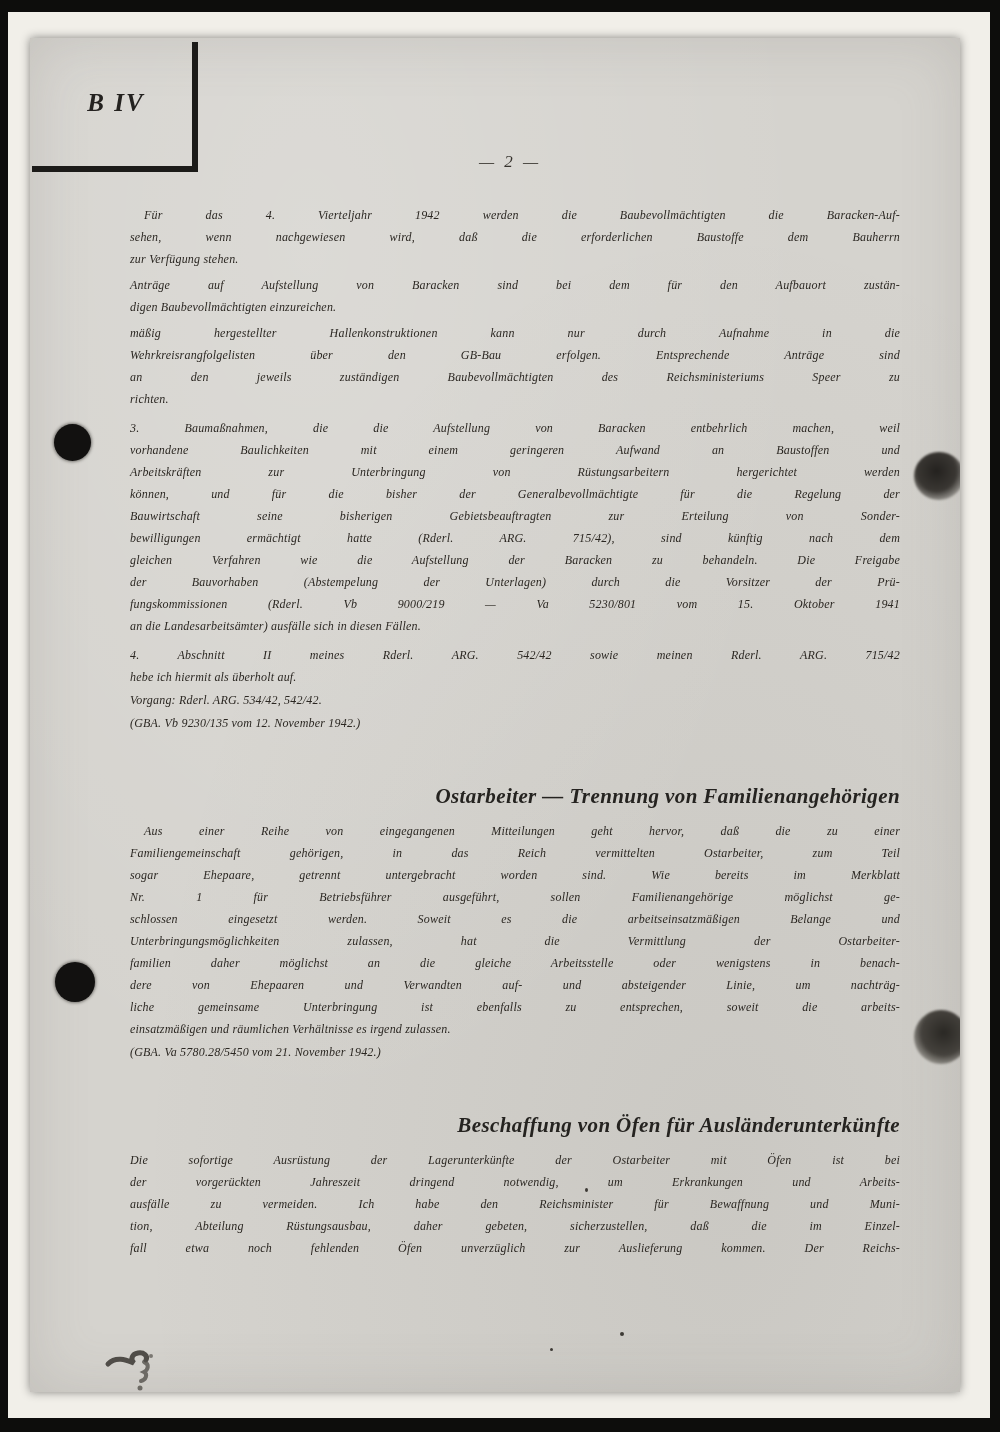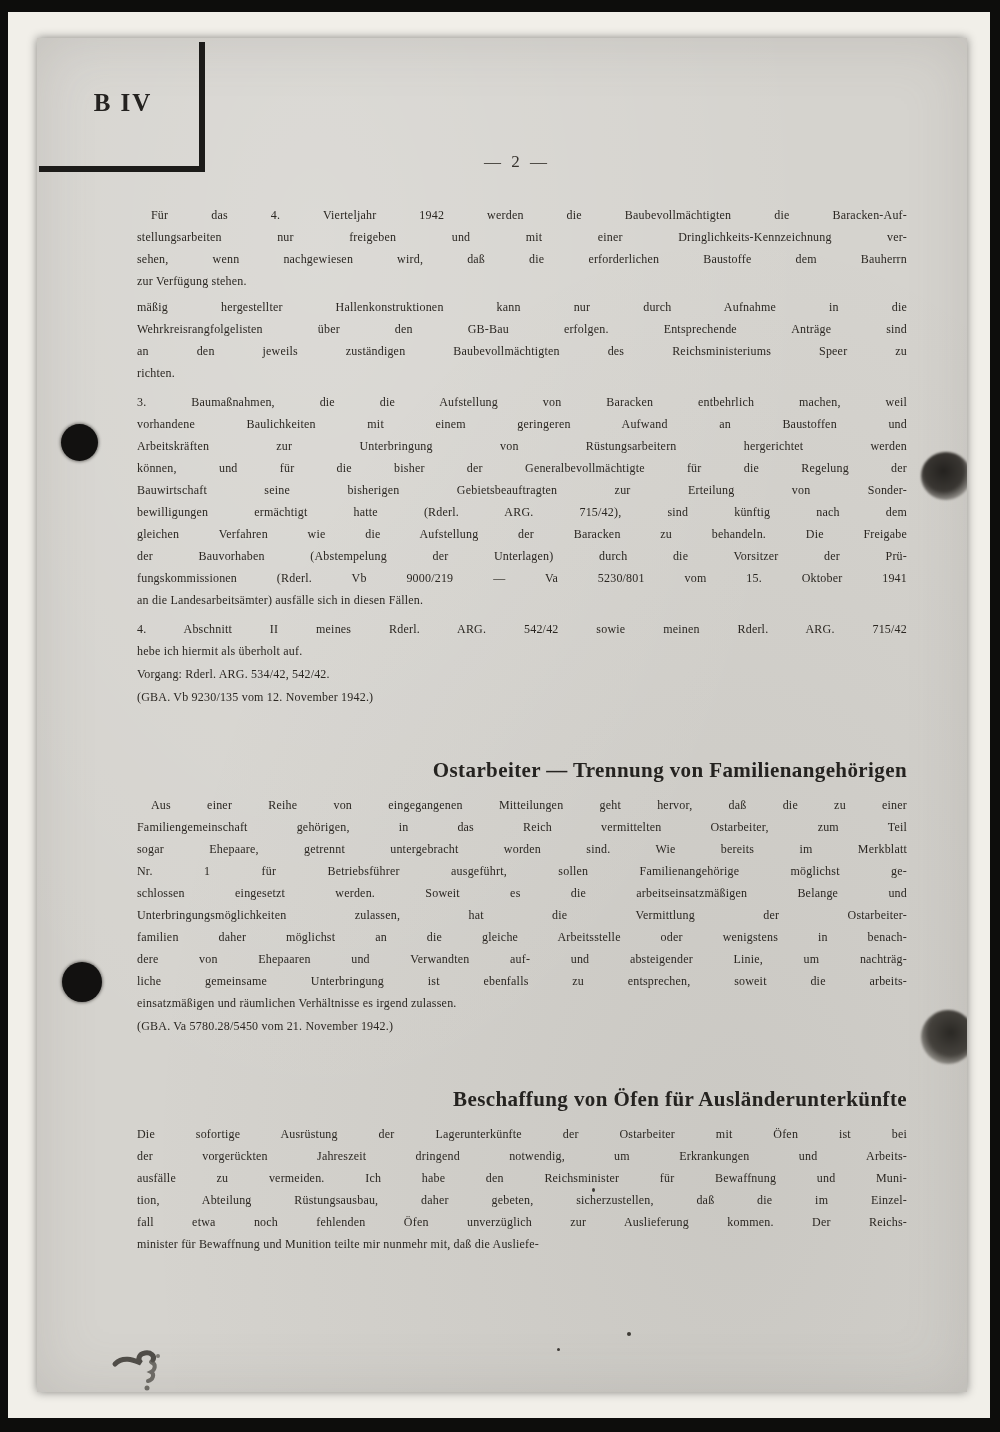--- a/index.html
+++ b/index.html
@@ -6,28 +6,29 @@
   body{
     width:1000px;height:1432px;position:relative;overflow:hidden;
     background:var(--frame,#0d0d0c);
     font-family:"Liberation Serif", serif;
   }
   .mat{
     position:absolute;left:8px;top:12px;width:982px;height:1406px;
     background:var(--mat,#f1efe9);
   }
   .paper{
-    position:absolute;left:37px;top:38px;width:930px;height:1354px;
+    position:absolute;left:30px;top:38px;width:930px;height:1354px;
     background:
       radial-gradient(ellipse at 30% 15%, rgba(255,255,255,0.16), transparent 55%),
       radial-gradient(ellipse at 75% 85%, rgba(60,58,50,0.07), transparent 60%),
       var(--paper,#d5d3ce);
     box-shadow:0 0 9px rgba(0,0,0,0.45), inset 0 0 60px rgba(110,108,98,0.18);
     overflow:hidden;
     color:var(--ink,#2b2722);
+    font-style:italic;
   }
   
   .bracket-v{position:absolute;left:162px;top:4px;width:6px;height:130px;background:#1c1b19;}
   .bracket-h{position:absolute;left:2px;top:128px;width:166px;height:6px;background:#1c1b19;}
   .corner-label{
     position:absolute;left:38px;top:51px;width:96px;text-align:center;
     font-weight:bold;font-size:25px;letter-spacing:2px;color:#242220;
   }
   .page-number{
     position:absolute;left:90px;top:114px;width:780px;text-align:center;
@@ -78,23 +79,26 @@
 
 <div class="paper">
   <div class="bracket-v"></div>
   <div class="bracket-h"></div>
   <div class="corner-label">B IV</div>
   <div class="page-number">— 2 —</div>
 
   <div class="doc-body">
       <div class="block block-para block-first">
         <div class="line indent">Für das 4. Vierteljahr 1942 werden die Baubevollmächtigten die Baracken-Auf-</div>
-        <div class="line">stellungsarbeiten nur freigeben und mit einer Dringlichkeits-Kennzeichnung ver-</div>
         <div class="line">sehen, wenn nachgewiesen wird, daß die erforderlichen Baustoffe dem Bauherrn</div>
         <div class="line lastline">zur Verfügung stehen.</div>
+      </div>
+      <div class="block block-para">
+        <div class="line">Anträge auf Aufstellung von Baracken sind bei dem für den Aufbauort zustän-</div>
+        <div class="line lastline">digen Baubevollmächtigten einzureichen.</div>
       </div>
       <div class="block block-para">
         <div class="line">mäßig hergestellter Hallenkonstruktionen kann nur durch Aufnahme in die</div>
         <div class="line">Wehrkreisrangfolgelisten über den GB-Bau erfolgen. Entsprechende Anträge sind</div>
         <div class="line">an den jeweils zuständigen Baubevollmächtigten des Reichsministeriums Speer zu</div>
         <div class="line lastline">richten.</div>
       </div>
       <div class="block block-para-spaced">
         <div class="line">3. Baumaßnahmen, die die Aufstellung von Baracken entbehrlich machen, weil</div>
         <div class="line">vorhandene Baulichkeiten mit einem geringeren Aufwand an Baustoffen und</div>
@@ -133,21 +137,20 @@
       <div class="block block-ref">
         <div class="line lastline">(GBA. Va 5780.28/5450 vom 21. November 1942.)</div>
       </div>
       <div class="block block-heading">Beschaffung von Öfen für Ausländerunterkünfte</div>
       <div class="block block-para">
         <div class="line">Die sofortige Ausrüstung der Lagerunterkünfte der Ostarbeiter mit Öfen ist bei</div>
         <div class="line">der vorgerückten Jahreszeit dringend notwendig, um Erkrankungen und Arbeits-</div>
         <div class="line">ausfälle zu vermeiden. Ich habe den Reichsminister für Bewaffnung und Muni-</div>
         <div class="line">tion, Abteilung Rüstungsausbau, daher gebeten, sicherzustellen, daß die im Einzel-</div>
         <div class="line">fall etwa noch fehlenden Öfen unverzüglich zur Auslieferung kommen. Der Reichs-</div>
-        <div class="line lastline">minister für Bewaffnung und Munition teilte mir nunmehr mit, daß die Ausliefe-</div>
       </div>
     </div>
 
   <div class="hole hole1"></div>
   <div class="hole hole2"></div>
   <div class="blob blob1"></div>
   <div class="blob blob2"></div>
 
   <svg class="smudge" width="70" height="60" viewBox="0 0 70 60">
     <path d="M4 28 C 12 20, 22 24, 30 27 C 26 23, 28 18, 34 17 C 40 16, 44 20, 42 24" fill="none" stroke="#3a3732" stroke-width="5" stroke-linecap="round"></path>

